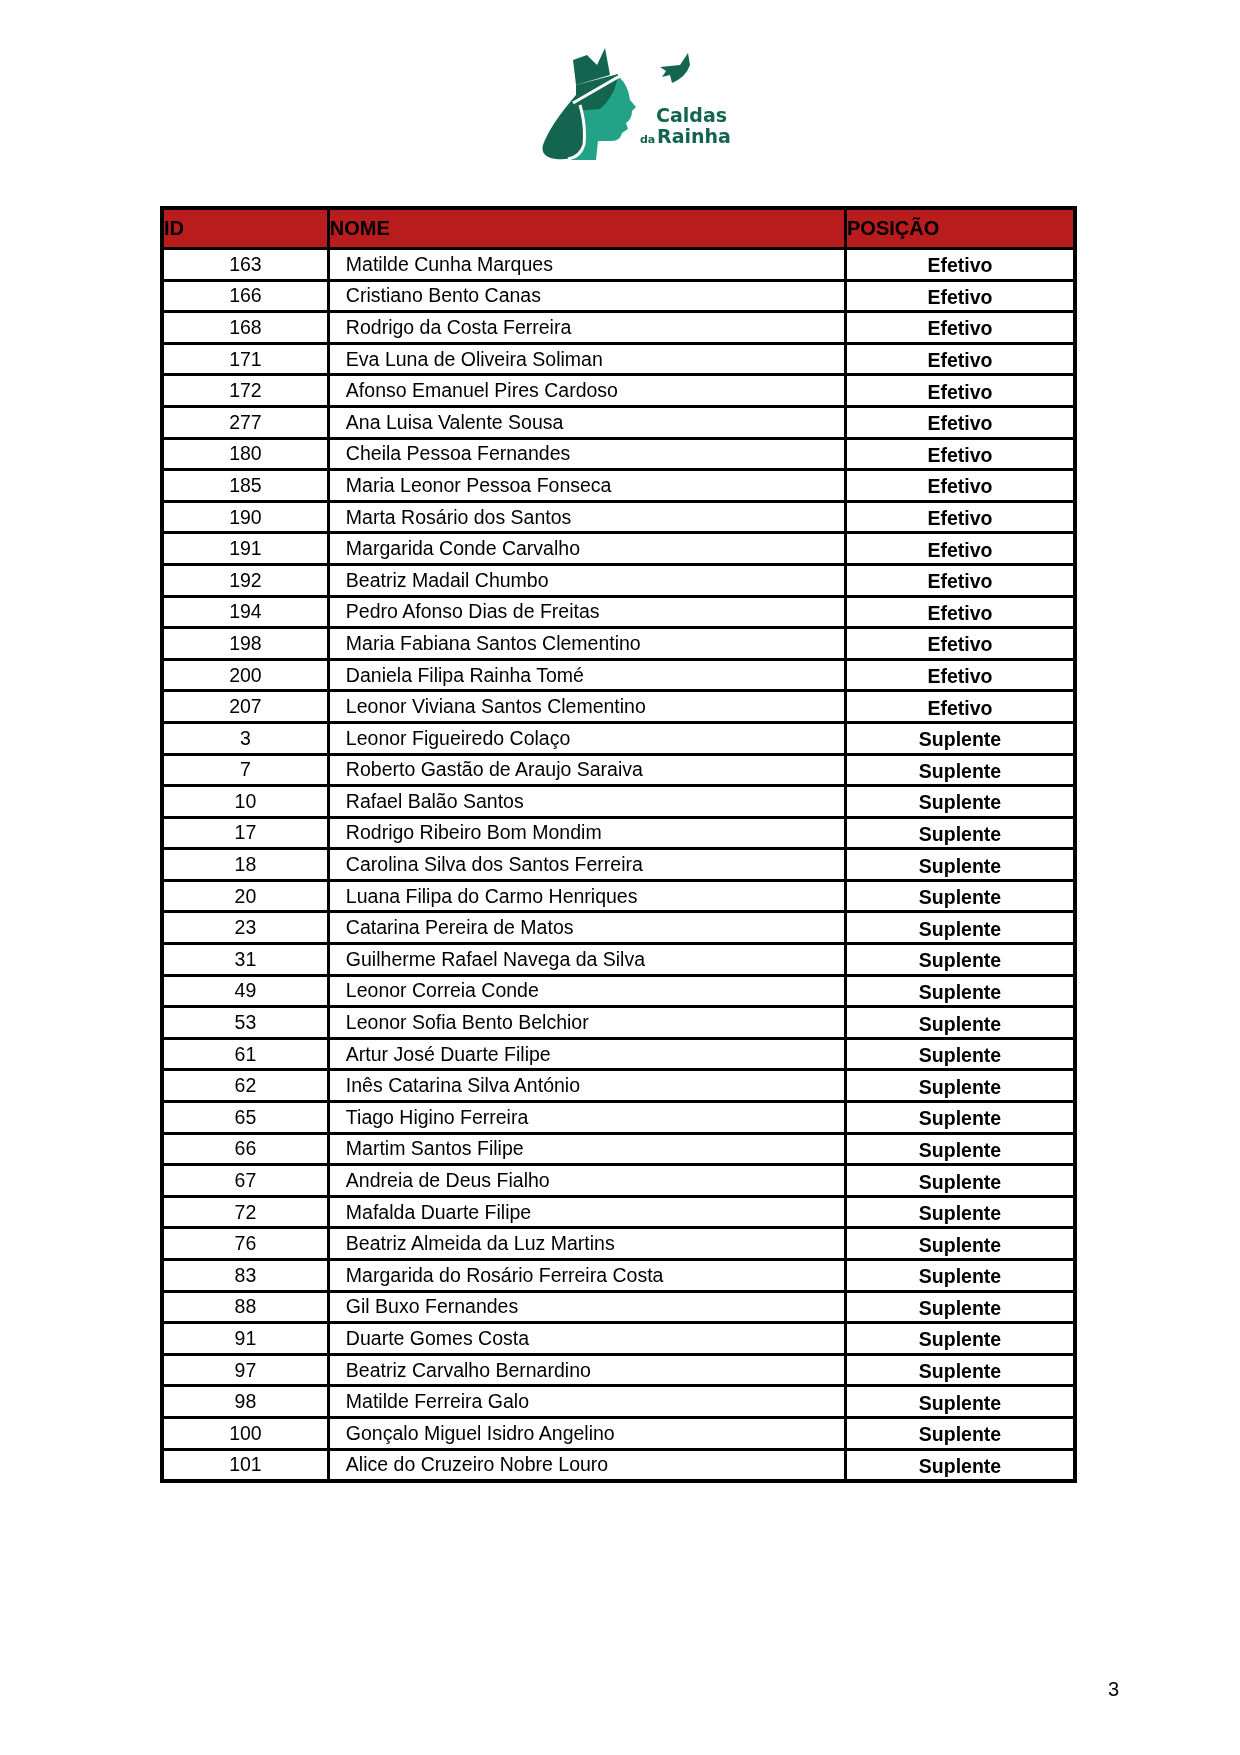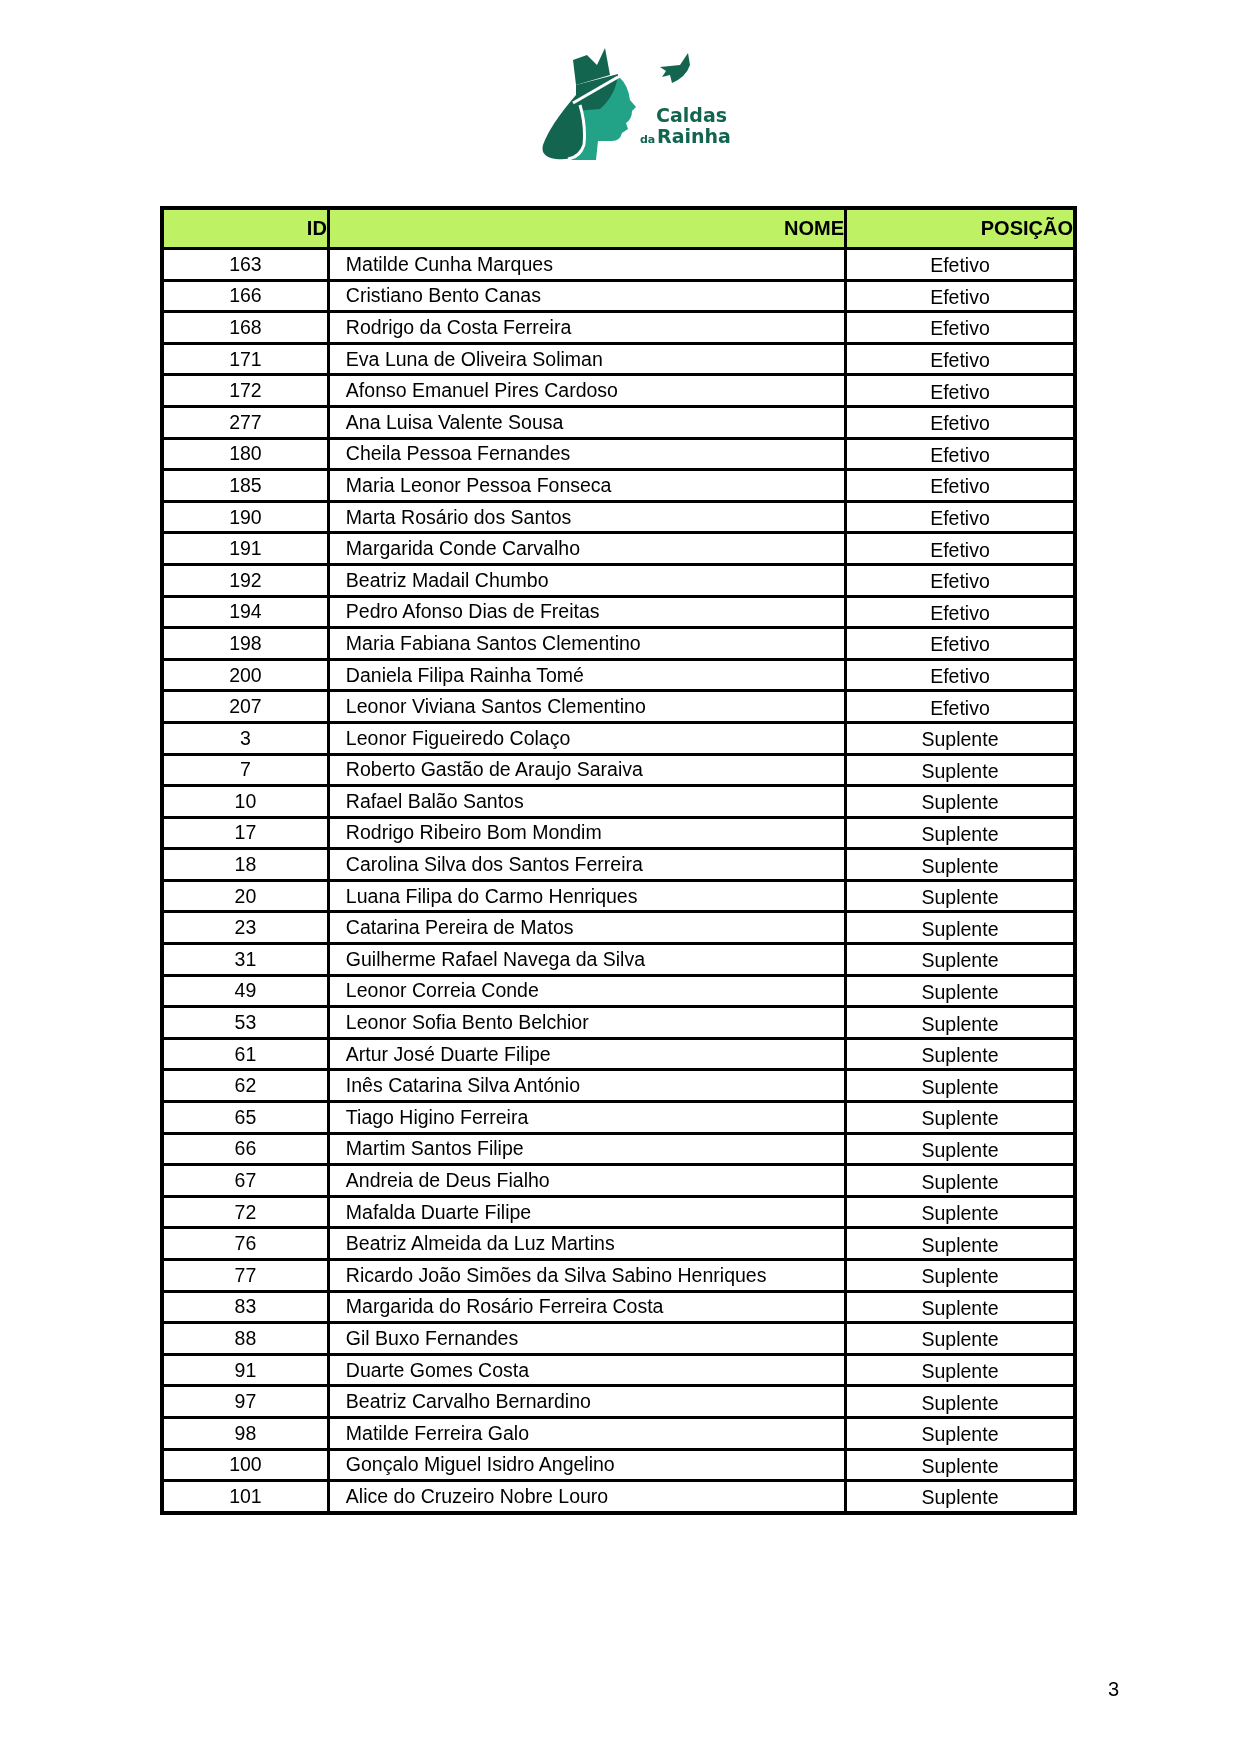--- a/index.html
+++ b/index.html
@@ -2,24 +2,24 @@
 <html><head>
 <meta charset="utf-8">
 <style>
   html, body { margin: 0; padding: 0; background: #ffffff; }
   body { width: 1240px; height: 1755px; position: relative; overflow: hidden;
          font-family: "Liberation Sans", "DejaVu Sans", sans-serif; color: #000; }
   .logo { position: absolute; left: 540px; top: 45px; width: 205px; height: 115px; }
   .tbl { position: absolute; left: 160px; top: 206px; width: 917px;
          border-collapse: collapse; border: 4px solid #000; table-layout: fixed; }
   .tbl th, .tbl td { border: 3px solid #000; padding: 0; height: 25.6px; font-size: 19.5px; line-height: 25px; }
-  .tbl th { background: #bef264; font-weight: bold; height: 37px; font-size: 20px; text-align: right; }
+  .tbl th { background: #b91c1c; font-weight: bold; height: 37px; font-size: 20px; text-align: left; }
   .tbl td.c-id { text-align: center; }
   .tbl td.c-name { text-align: left; padding-left: 16px; white-space: nowrap; }
-  .tbl td.c-pos { text-align: center; padding-top: 3px; }
+  .tbl td.c-pos { text-align: center; padding-top: 3px; font-weight: bold; }
   .col-id { width: 166px; }
   .col-name { width: 516px; }
   .col-pos { width: 229px; }
   .page-num { position: absolute; left: 1108px; top: 1678px; font-size: 20px; }
 </style>
 </head>
 <body>
 
 <div class="logo">
   <svg width="205" height="115" viewBox="0 0 205 115">
@@ -211,25 +211,20 @@
         <td class="c-id">72</td>
         <td class="c-name">Mafalda Duarte Filipe</td>
         <td class="c-pos">Suplente</td>
       </tr>
       <tr>
         <td class="c-id">76</td>
         <td class="c-name">Beatriz Almeida da Luz Martins</td>
         <td class="c-pos">Suplente</td>
       </tr>
       <tr>
-        <td class="c-id">77</td>
-        <td class="c-name">Ricardo João Simões da Silva Sabino Henriques</td>
-        <td class="c-pos">Suplente</td>
-      </tr>
-      <tr>
         <td class="c-id">83</td>
         <td class="c-name">Margarida do Rosário Ferreira Costa</td>
         <td class="c-pos">Suplente</td>
       </tr>
       <tr>
         <td class="c-id">88</td>
         <td class="c-name">Gil Buxo Fernandes</td>
         <td class="c-pos">Suplente</td>
       </tr>
       <tr>

